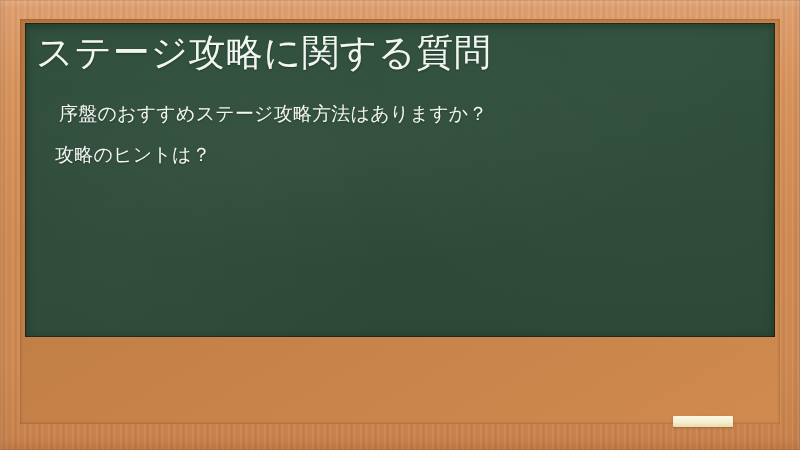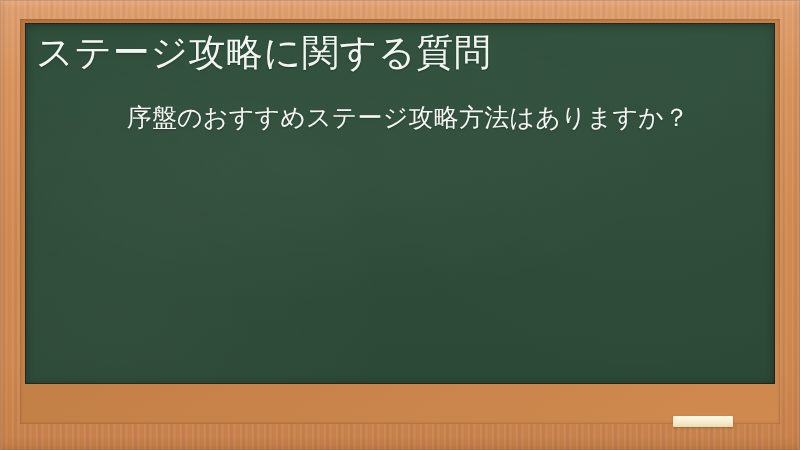--- a/index.html
+++ b/index.html
@@ -51,29 +51,28 @@
     background: linear-gradient(150deg, #b9763f 0%, #c27f46 40%, #d08a50 100%);
     box-shadow: inset 0 0 3px rgba(90,50,18,0.5);
   }
 
   
   .board {
     position: absolute;
     left: 25px;
     top: 23px;
     width: 750px;
-    height: 361px;
+    height: 314px;
     background:
       radial-gradient(ellipse 70% 60% at 38% 38%, rgba(255,255,255,0.035) 0%, rgba(255,255,255,0.0) 70%),
       linear-gradient(180deg, #30503d 0%, #2e4b39 45%, #2c4836 100%);
     box-shadow:
       inset 0 0 0 1px rgba(0,0,0,0.35),
       inset 0 2px 10px rgba(0,0,0,0.35);
     overflow: hidden;
-    text-align: center;
   }
   .board-dust {
     position: absolute;
     inset: 0;
     background:
       radial-gradient(circle at 12% 80%, rgba(255,255,255,0.022), rgba(255,255,255,0) 40%),
       radial-gradient(circle at 82% 22%, rgba(255,255,255,0.018), rgba(255,255,255,0) 45%);
     pointer-events: none;
   }
 
@@ -90,21 +89,21 @@
     text-shadow: 0 1px 2px rgba(0,0,0,0.30);
   }
   .qlist {
     position: absolute;
     left: 30px;
     top: 78px;
     right: 18px;
   }
   .qitem {
     color: #f4f7f3;
-    font-size: 25px;
+    font-size: 19px;
     line-height: 1.34;
     margin-bottom: 16px;
     letter-spacing: 0.2px;
     text-shadow: 0 1px 2px rgba(0,0,0,0.26);
   }
   .qitem .qline { display: block; }
   .qitem .qline.first { text-indent: 4px; }
 
   
   .chalk {
@@ -132,20 +131,21 @@
 
     <div class="title">ステージ攻略に関する質問</div>
 
     <div class="qlist">
 
       <div class="qitem">
         <span class="qline first">序盤のおすすめステージ攻略方法はありますか？</span>
       </div>
 
       <div class="qitem">
+        <span class="qline">攻略のヒントは？</span>
       </div>
 
 
     </div>
   </div>
 
   <div class="chalk"></div>
 
 </div>
 

